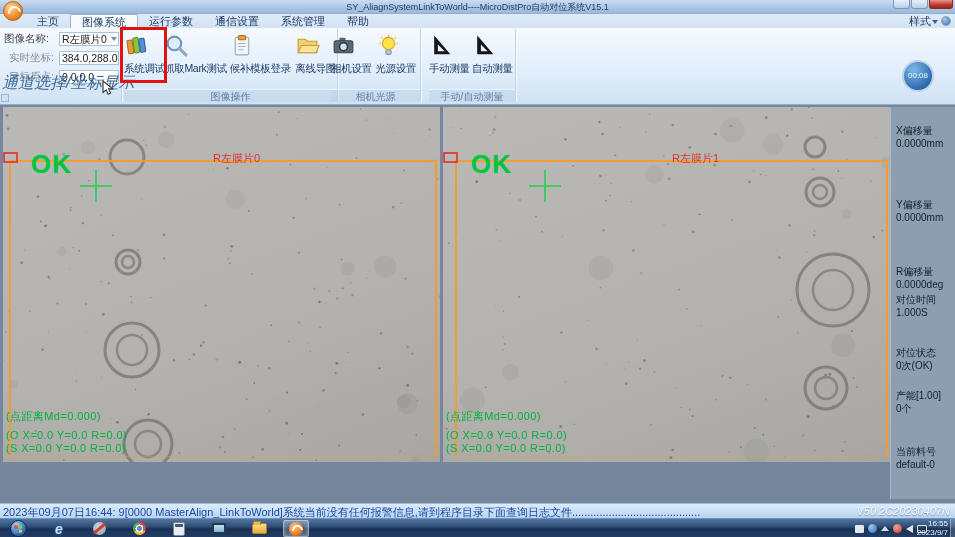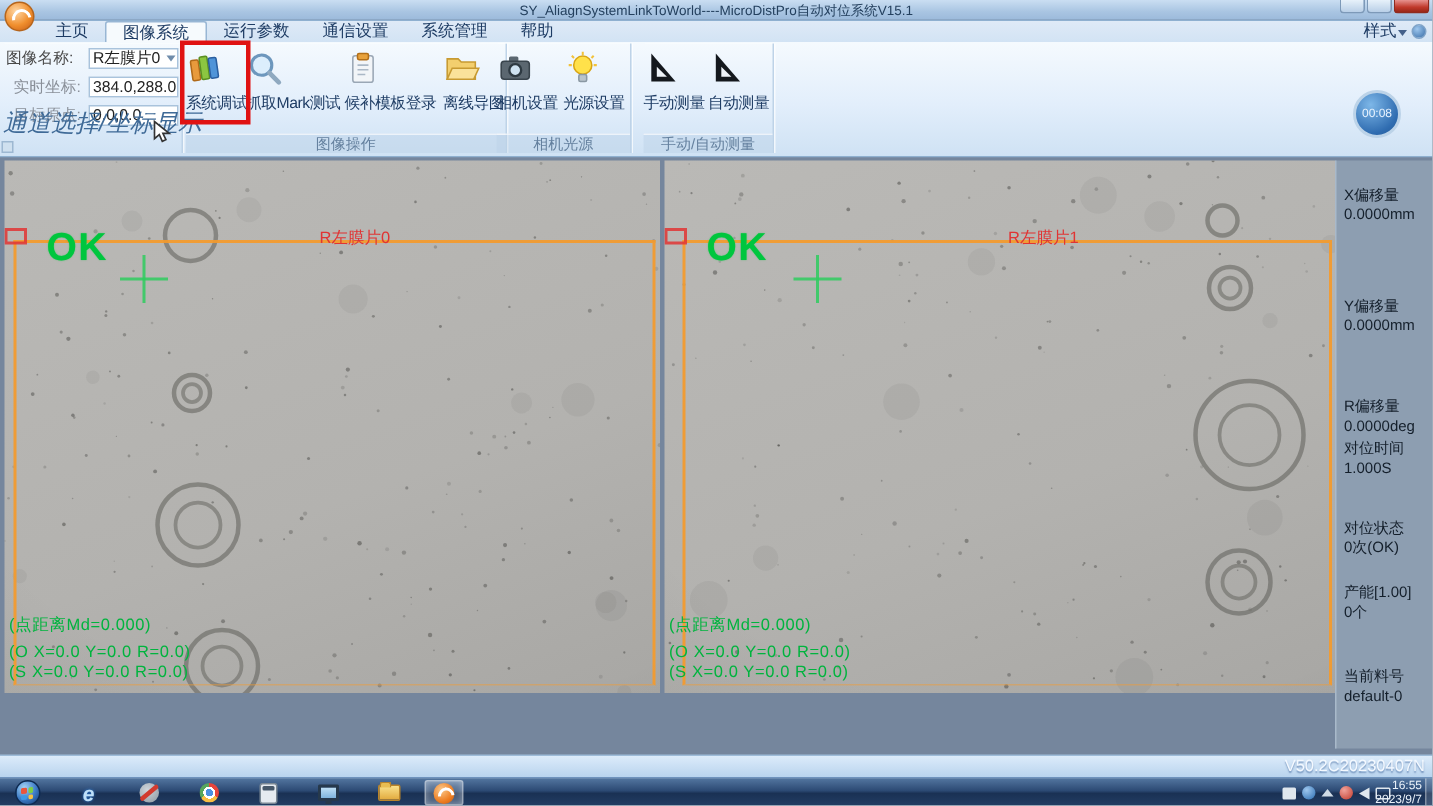--- a/index.html
+++ b/index.html
@@ -88,21 +88,21 @@
 
   
   .sidebar { position:absolute; left:890px; top:2px; width:65px; height:392px; background:#8d9eb1;
     border-left:1px solid #a9b9ca; }
   .sb-item { position:absolute; left:5px; right:2px; font-size:10px; line-height:12.5px; color:#141f2b; white-space:nowrap; }
 
   
   .statusbar { position:absolute; left:0; top:503px; width:955px; height:15px;
     background:linear-gradient(#dcebfa,#b9d4ee); border-top:1px solid #9ebcd9; }
   .status-msg { position:absolute; left:3px; top:1px; font-size:11px; color:#1c49a8; white-space:nowrap; }
-  .status-version { position:absolute; right:5px; top:1px; font-size:11px; color:#f4f9ff; text-shadow:0 1px 1px rgba(40,80,140,.5); }
+  .status-version { position:absolute; right:5px; top:1px; font-size:11px; color:#f4f9ff; text-shadow:0 1px 1px rgba(40,80,140,.5);font-style:italic; }
 
   
   .taskbar { position:absolute; left:0; top:518px; width:955px; height:19px;
     background:linear-gradient(#52759f,#2c4a74 45%,#1a3154 55%,#223d63); border-top:1px solid #6f93bd; }
   .tb-icon { position:absolute; top:1px; width:26px; height:17px; display:flex; align-items:center; justify-content:center; }
   .tb-icon.active { background:rgba(255,255,255,.22); border:1px solid rgba(255,255,255,.45); border-radius:2px;
     box-shadow:inset 0 0 4px rgba(255,255,255,.35); }
   .orb { width:17px; height:17px; border-radius:50%; background:radial-gradient(circle at 35% 28%, #a5d4f7, #3a79c4 55%, #16396b);
     border:1px solid #0e2b52; display:flex; align-items:center; justify-content:center; }
   .orb-flag { width:8px; height:8px; display:grid; grid-template-columns:1fr 1fr; gap:1px; transform:skewY(-6deg); }
@@ -659,20 +659,21 @@
       <div class="sb-item" style="top:92px"><span>Y偏移量</span><br><span>0.0000mm</span></div>
       <div class="sb-item" style="top:159px"><span>R偏移量</span><br><span>0.0000deg</span></div>
       <div class="sb-item" style="top:187px"><span>对位时间</span><br><span>1.000S</span></div>
       <div class="sb-item" style="top:240px"><span>对位状态</span><br><span>0次(OK)</span></div>
       <div class="sb-item" style="top:283px"><span>产能[1.00]</span><br><span>0个</span></div>
       <div class="sb-item" style="top:339px"><span>当前料号</span><br><span>default-0</span></div>
     </div>
   </div>
 
   <div class="statusbar">
+    <div class="status-msg">2023年09月07日16:44: 9[0000 MasterAlign_LinkToWorld]系统当前没有任何报警信息,请到程序目录下面查询日志文件..........................................</div>
     <div class="status-version">V50.2C20230407N</div>
   </div>
 
   <div class="taskbar">
     <div class="tb-icon" style="left:5px">
         <span class="orb">
           <span class="orb-flag">
             <span></span>
             <span></span>
             <span></span>

